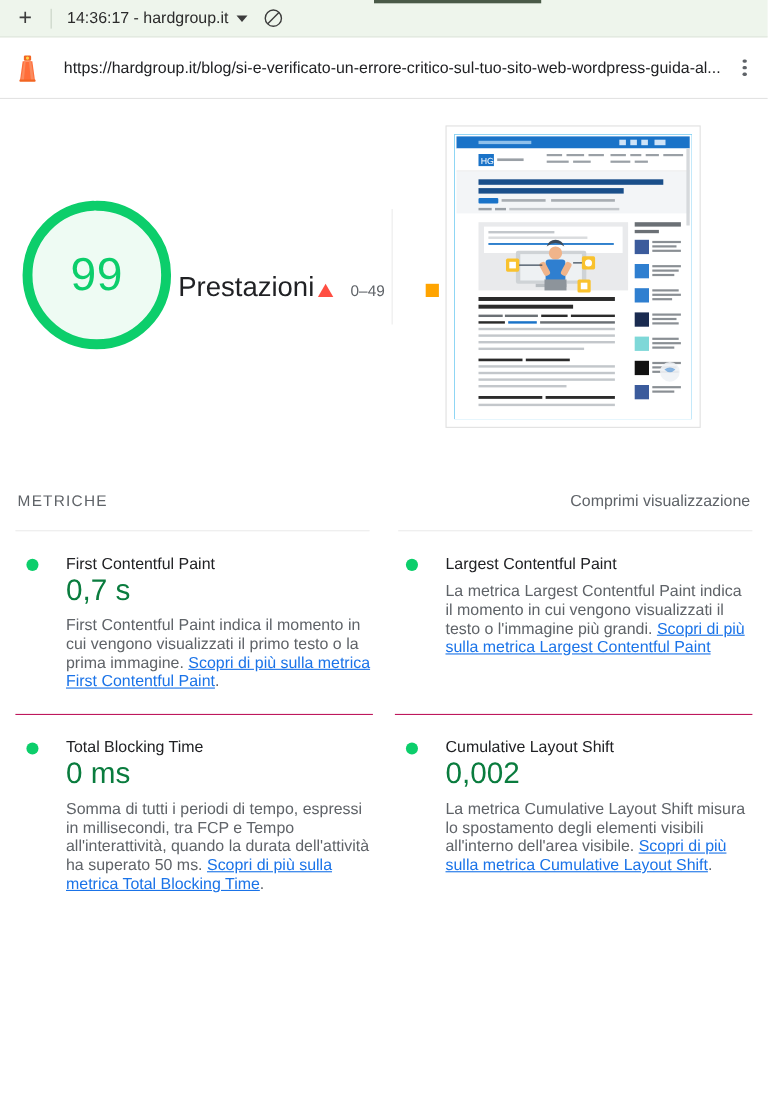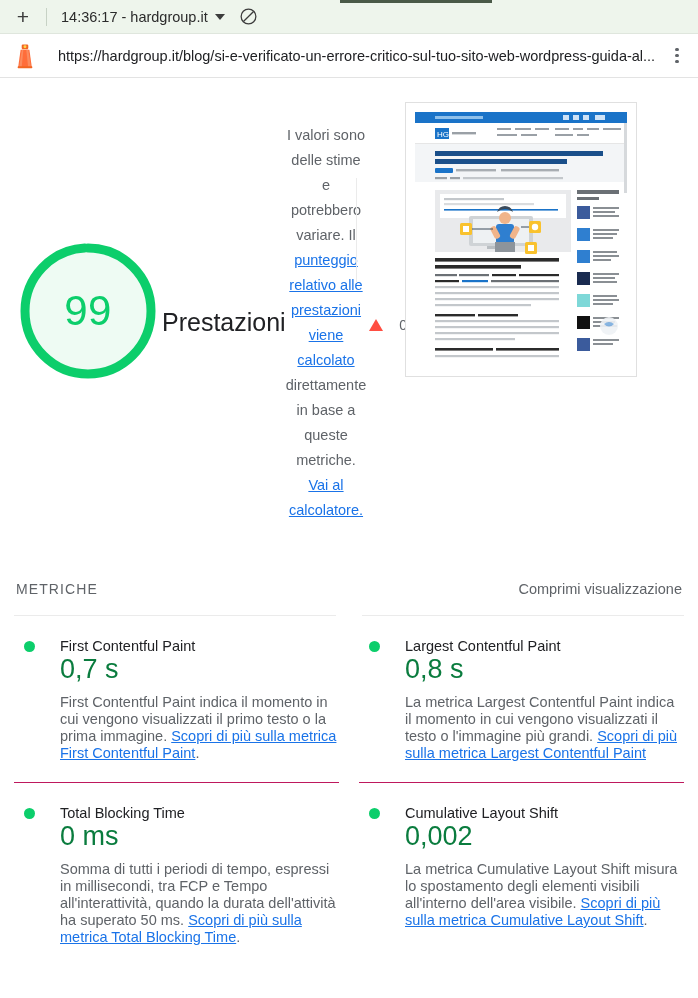--- a/index.html
+++ b/index.html
@@ -53,21 +53,21 @@
   .chevron-down {
     width: 0; height: 0;
     border-left: 5px solid transparent;
     border-right: 5px solid transparent;
     border-top: 6px solid #3c3c3c;
     margin-right: 14px;
   }
   .block-icon { width: 19px; height: 19px; display:block; }
 
   .urlbar {
-    height: 44px;
+    height: 56px;
     background: #ffffff;
     display: flex;
     align-items: center;
     border-bottom: 1px solid #e3e3e3;
     padding: 0 8px 0 14px;
   }
   .lighthouse-icon { width: 22px; height: 26px; flex: none; }
   .url-text {
     flex: 1;
     font-size: 14.5px;
@@ -295,23 +295,20 @@
     <div class="gauge-col">
       <div class="gauge">
         <svg width="148" height="148" viewBox="0 0 148 148">
           <circle cx="74" cy="74" r="63" fill="#eefbf3"></circle>
           <circle cx="74" cy="74" r="63" fill="none" stroke="#0cce6b" stroke-width="9" stroke-linecap="round" stroke-dasharray="391.9 395.8" transform="rotate(-90 74 74)"></circle>
         </svg>
         <div class="gauge-score">99</div>
       </div>
       <div class="gauge-label">Prestazioni</div>
 
-      <div class="estimate-text">
-        <span>I valori sono delle stime e potrebbero variare. Il </span><a href="#">punteggio relativo alle prestazioni viene calcolato</a><span> direttamente in base a queste metriche. </span><a href="#">Vai al calcolatore.</a>
-      </div>
 
       <div class="legend">
         <div class="legend-item">
           <span class="legend-swatch">
               <i class="sw-triangle"></i>
             </span>
           <span>0–49</span>
         </div>
         <div class="legend-item">
           <span class="legend-swatch">
@@ -481,21 +478,20 @@
       <div class="metric-desc">
         <span>First Contentful Paint indica il momento in cui vengono visualizzati il primo testo o la prima immagine. </span><a href="#">Scopri di più sulla metrica First Contentful Paint</a><span>.</span>
       </div>
     </div>
 
     <div class="metric">
       <div class="metric-head">
         <span class="metric-dot"></span>
         <span class="metric-name">Largest Contentful Paint</span>
       </div>
-      <div class="metric-value">0,8 s</div>
       <div class="metric-desc">
         <span>La metrica Largest Contentful Paint indica il momento in cui vengono visualizzati il testo o l'immagine più grandi. </span><a href="#">Scopri di più sulla metrica Largest Contentful Paint</a><span></span>
       </div>
     </div>
 
     <div class="metric rule">
       <div class="metric-head">
         <span class="metric-dot"></span>
         <span class="metric-name">Total Blocking Time</span>
       </div>

